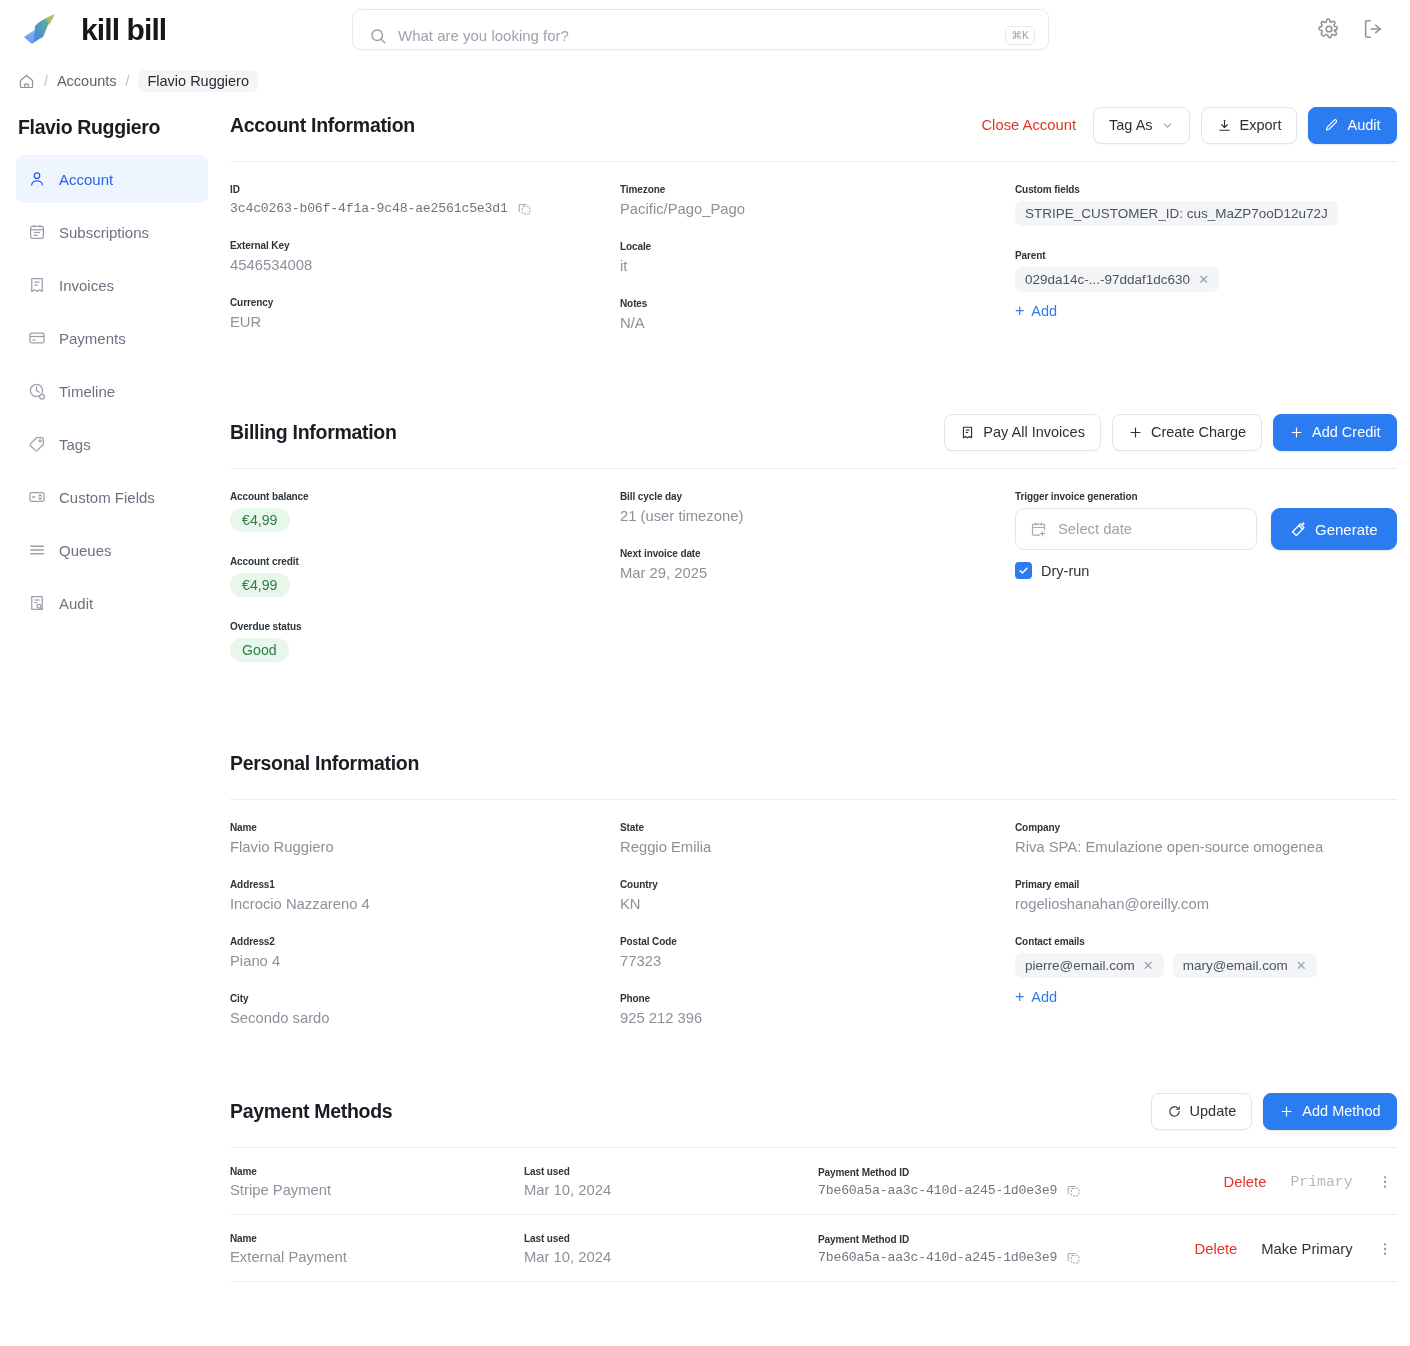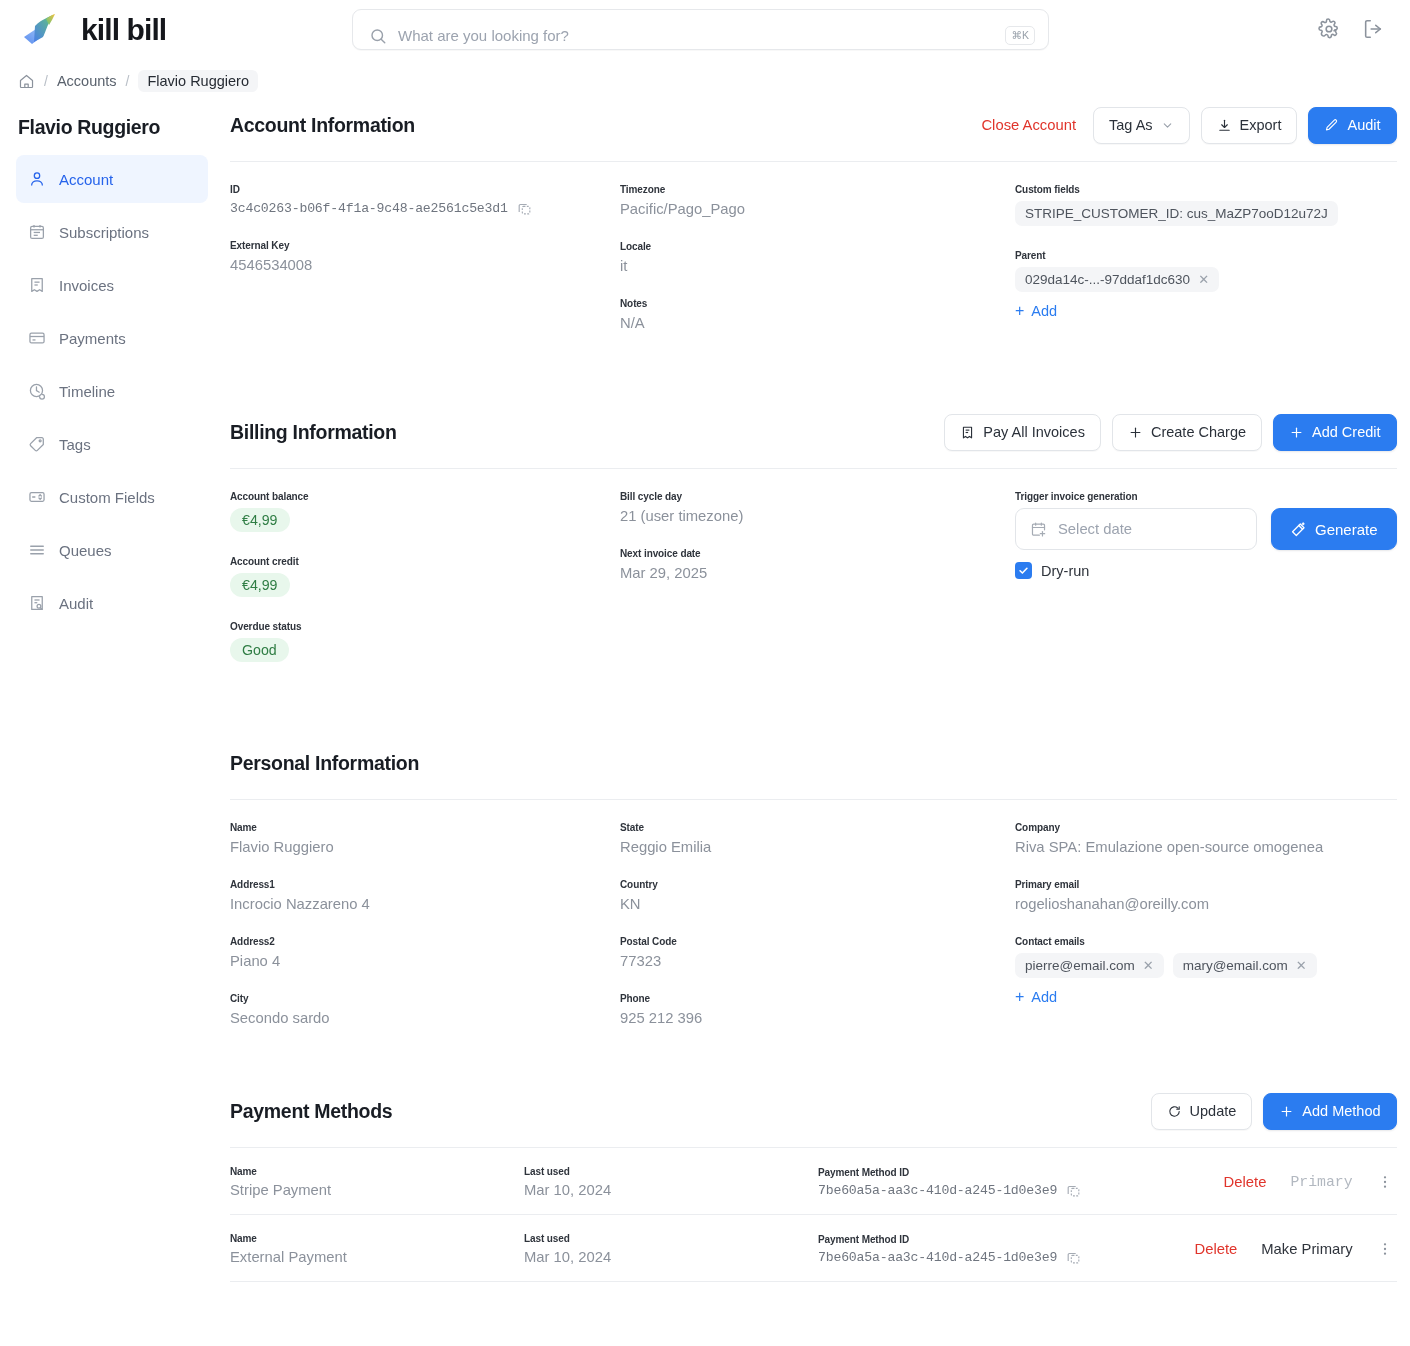--- a/index.html
+++ b/index.html
@@ -532,20 +532,24 @@
                 <svg viewBox="0 0 24 24" fill="none" stroke="currentColor" stroke-width="1.8" stroke-linejoin="round">
                     <rect x="8.5" y="8.5" width="12" height="12" rx="2" stroke-dasharray="3 2.2"></rect>
                     <path d="M15.5 5.5H5.5a2 2 0 0 0-2 2v10"></path>
                   </svg>
               </span>
             </div>
           </div>
           <div class="field">
             <div class="flabel">External Key</div>
             <div class="fvalue">4546534008</div>
+          </div>
+          <div class="field">
+            <div class="flabel">Currency</div>
+            <div class="fvalue">EUR</div>
           </div>
         </div>
 
         <div class="fcol">
           <div class="field">
             <div class="flabel">Timezone</div>
             <div class="fvalue">Pacific/Pago_Pago</div>
           </div>
           <div class="field">
             <div class="flabel">Locale</div>

